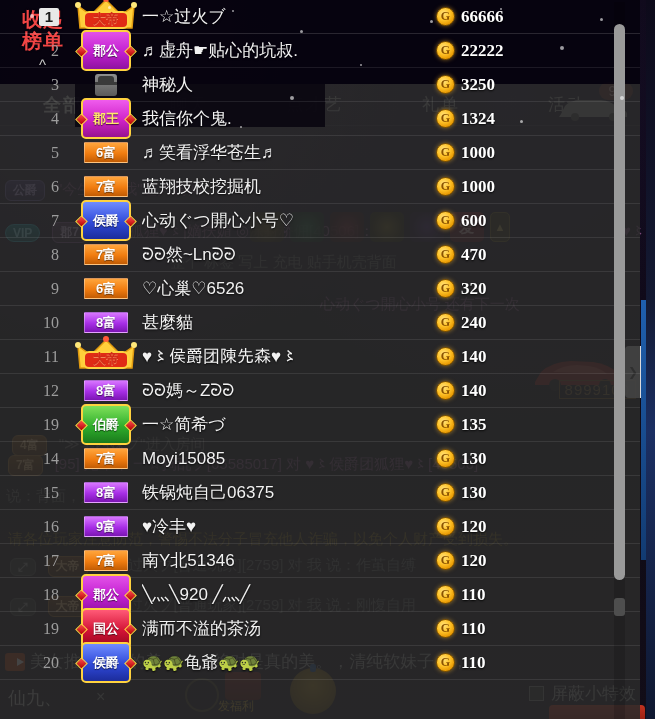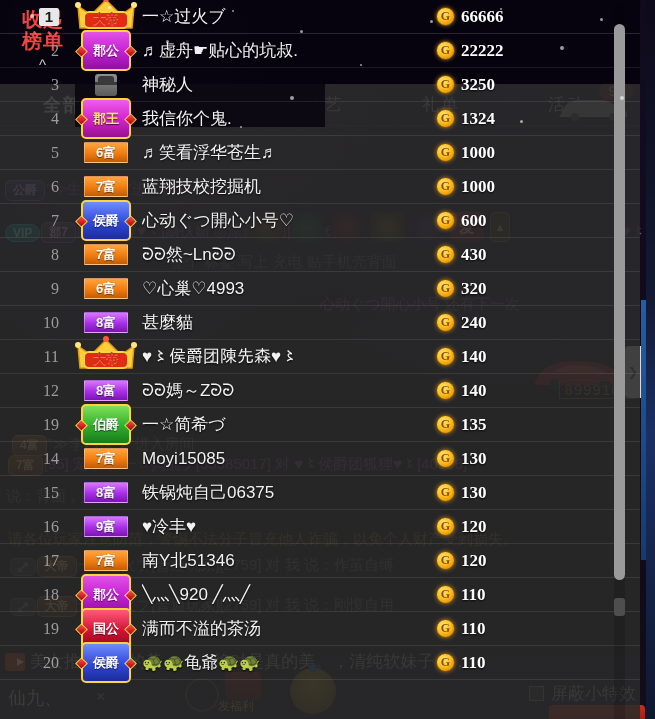--- a/index.html
+++ b/index.html
@@ -48,21 +48,21 @@
   }
   .bg-notice .red { color: #a63030; }
 
   .bg-line {
     position: absolute; font-size: 15px; white-space: nowrap;
     color: #8d8d8d;
   }
   .bg-chip {
     display: inline-block; vertical-align: middle;
     border-radius: 6px; padding: 1px 7px; font-size: 12px;
-    font-weight: bold; margin-right: 1px;
+    font-weight: bold; margin-right: 12px;
   }
   .chip-gong   { background: linear-gradient(180deg,#3c2a6d,#241846); color: #b9a4e8; border: 1px solid #6d5ba0; }
   .chip-vip    { background: linear-gradient(180deg,#0e7f8c,#0a5560); color: #8ff0ff; border: 1px solid #29b6c8; border-radius: 9px;}
   .chip-jun7   { background: linear-gradient(180deg,#4c2e56,#2d1a35); color: #d4b6e0; border: 1px solid #7a4f8c; }
   .chip-rich   { background: linear-gradient(180deg,#7a4410,#4a2608); color: #e0b070; border: 1px solid #9a6a28; }
   .chip-dadi   { background: linear-gradient(180deg,#6d3810,#3d1f08); color: #e8b878; border: 1px solid #9b6322; }
   .chip-plain  { background: #2f2f2f; color: #8a8a8a; border: 1px solid #4a4a4a; }
 
   .bg-emblems { position: absolute; left: 250px; top: 212px; display: flex; gap: 6px; }
   .emblem { width: 34px; height: 30px; border-radius: 5px; opacity: .85; }
@@ -482,29 +482,29 @@
           </div>
         </div>
         <div class="row">
           <div class="rank">8</div>
           <div class="badgecell">
             <span class="pill pill-7">7富</span>
           </div>
           <div class="uname">ᘒᘒ然~Lnᘒᘒ</div>
           <div class="amount">
             <span class="coin">G</span>
-            <span class="amt-val">430</span>
+            <span class="amt-val">470</span>
           </div>
         </div>
         <div class="row">
           <div class="rank">9</div>
           <div class="badgecell">
             <span class="pill pill-6">6富</span>
           </div>
-          <div class="uname">♡心巢♡4993</div>
+          <div class="uname">♡心巢♡6526</div>
           <div class="amount">
             <span class="coin">G</span>
             <span class="amt-val">320</span>
           </div>
         </div>
         <div class="row">
           <div class="rank">10</div>
           <div class="badgecell">
             <span class="pill pill-8">8富</span>
           </div>

